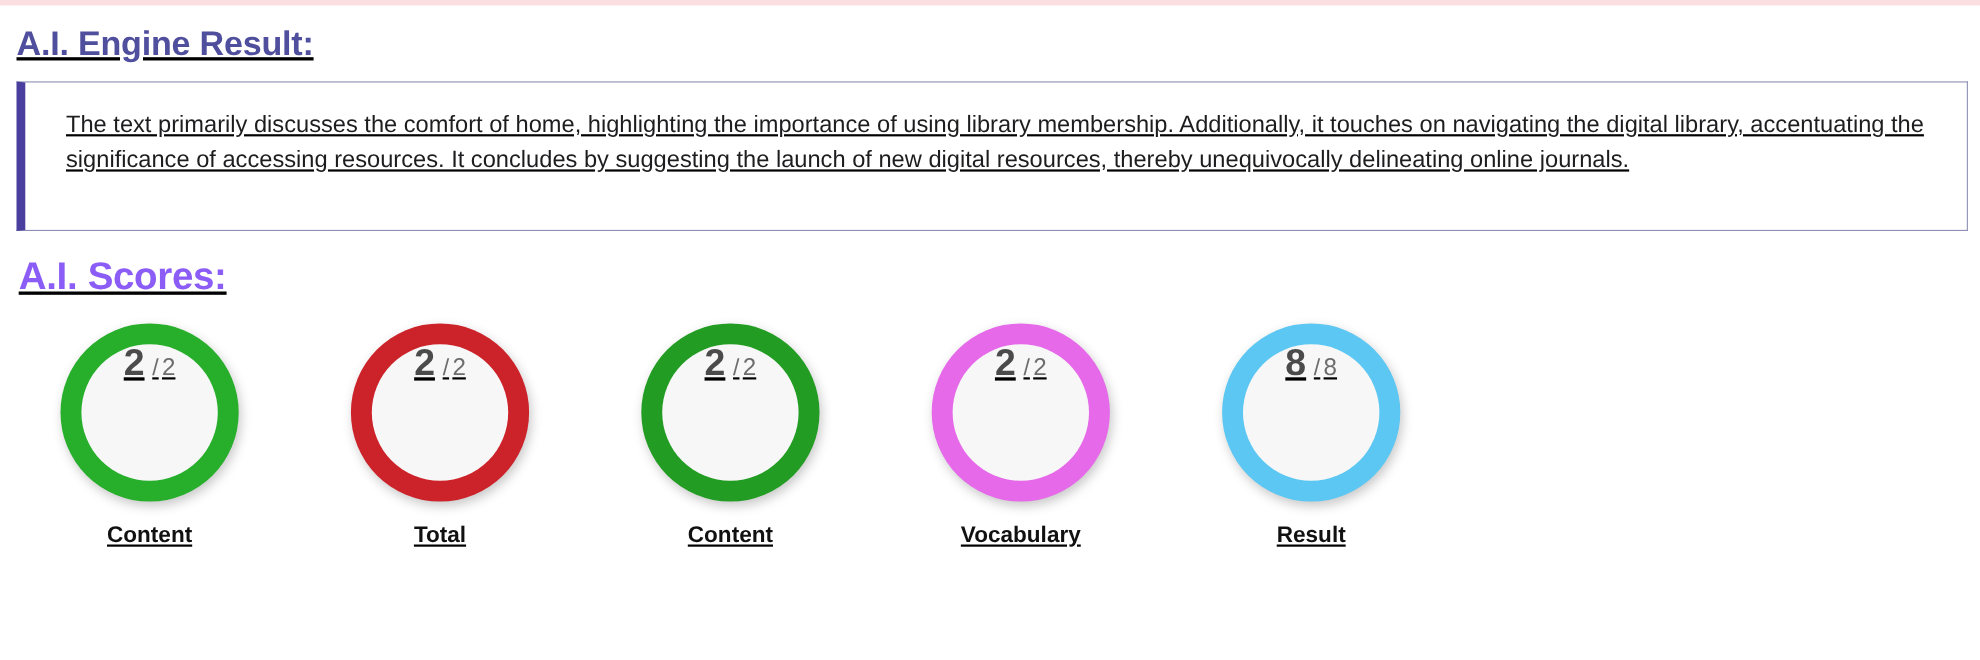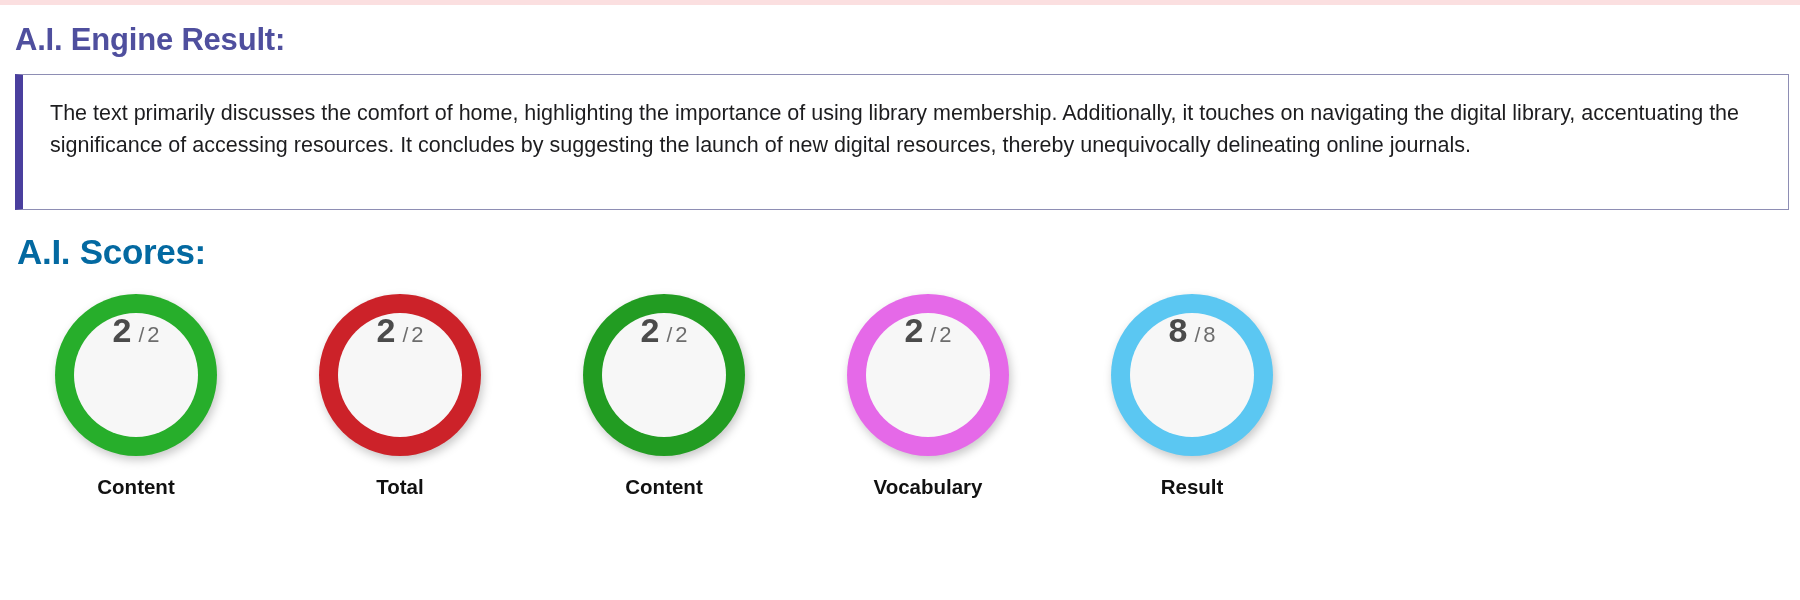--- a/index.html
+++ b/index.html
@@ -20,20 +20,21 @@
   .top-strip {
     position: absolute;
     top: 0; left: 0;
     width: 100%;
     height: 5px;
     background: #fbdfe0;
   }
 
   .page {
     padding: 0 8px 0 10px;
+    text-decoration: underline;
   }
 
   
   .engine-heading {
     color: #4f4f9e;
     font-size: 31px;
     font-weight: bold;
     letter-spacing: -0.2px;
     margin-top: 22px;
     margin-left: 5px;
@@ -41,21 +42,21 @@
 
   
   .result-box {
     margin-top: 16px;
     margin-left: 5px;
     margin-right: 3px;
     border: 1px solid #8e8eb4;
     border-left: 8px solid #4a3f9e;
     background: #ffffff;
     min-height: 136px;
-    padding: 22px 28px 24px 27px;
+    padding: 22px 28px 24px 37px;
   }
 
   .result-text {
     color: #1d1d1f;
     font-size: 21.5px;
     line-height: 32px;
     font-weight: 400;
   }
 
   
@@ -141,21 +142,21 @@
 <div class="top-strip" style="background: rgb(251, 223, 224);"></div>
 
 <div class="page">
 
   <h1 class="engine-heading" style="color: rgb(79, 79, 158);">A.I. Engine Result:</h1>
 
   <div class="result-box" style="border-left-color: rgb(74, 63, 158);">
     <p class="result-text">The text primarily discusses the comfort of home, highlighting the importance of using library membership. Additionally, it touches on navigating the digital library, accentuating the significance of accessing resources. It concludes by suggesting the launch of new digital resources, thereby unequivocally delineating online journals.</p>
   </div>
 
-  <h1 class="scores-heading" style="color: #0369a1;">A.I. Scores:</h1>
+  <h1 class="scores-heading" style="color: #8b5cf6;">A.I. Scores:</h1>
 
   <div class="scores-row">
       <div class="score-item">
         <div class="score-ring" style="background: rgb(39, 174, 43);">
           <div class="score-inner">
             <span class="score-value">2</span>
             <span class="score-sep">/</span>
             <span class="score-max">2</span>
           </div>
         </div>

